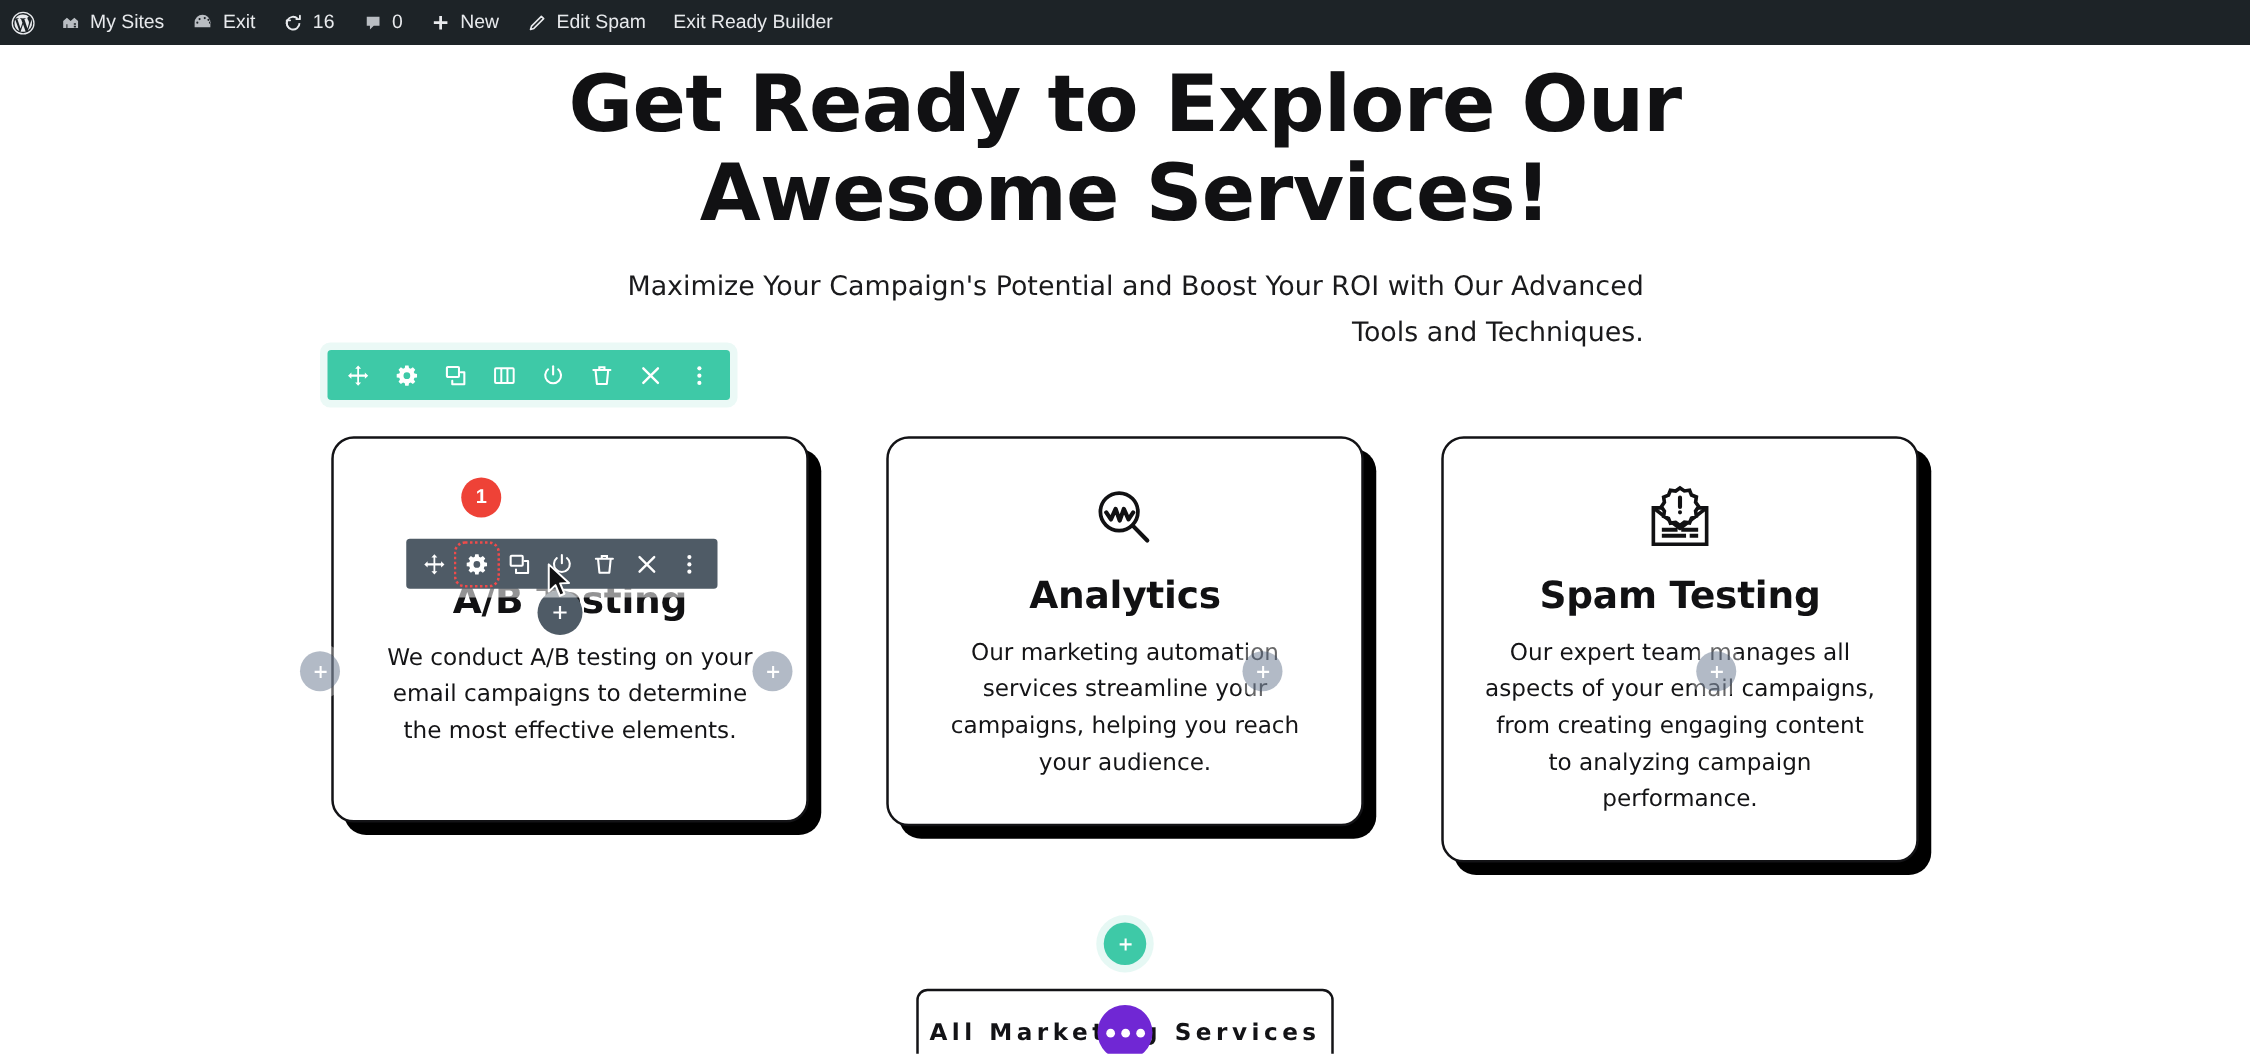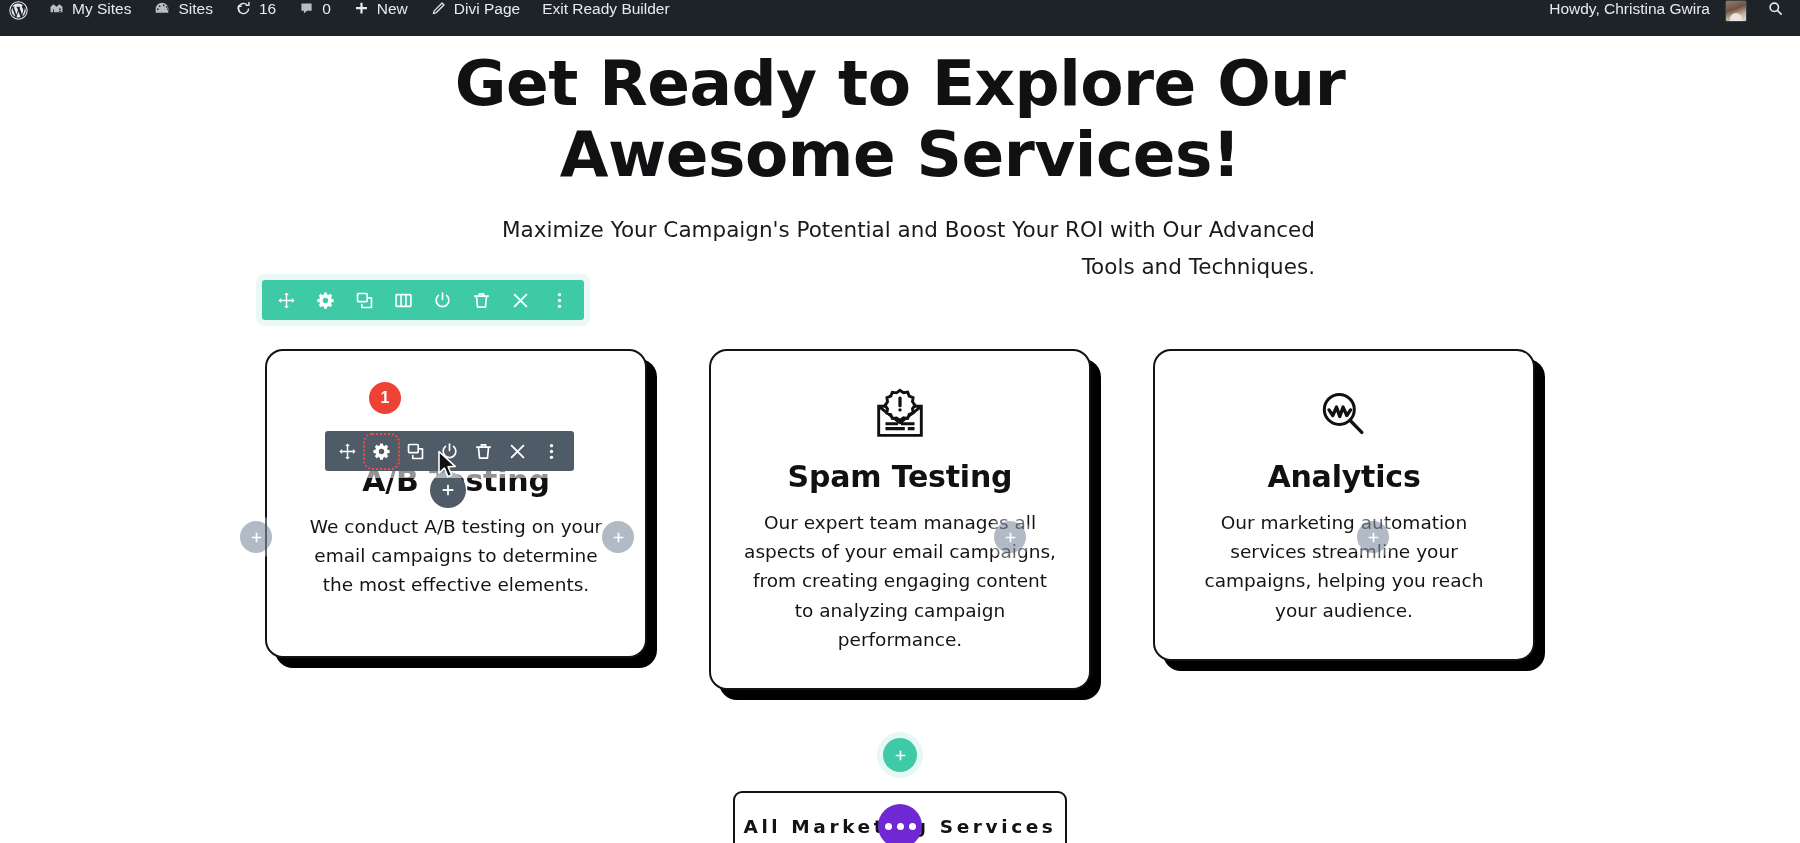--- a/index.html
+++ b/index.html
@@ -17,21 +17,21 @@
   .adminbar {
     position: absolute; top: 0; left: 0;
     width: 1800px; height: 36px;
     background: #1d2327;
     display: flex; align-items: center;
     color: #e8eaed;
     font-size: 15.5px;
     z-index: 80;
   }
   .ab-item {
-    display: flex; align-items: flex-start; gap: 7px;
+    display: flex; align-items: center; gap: 7px;
     height: 36px; padding: 0 11px;
     color: #e8eaed; white-space: nowrap;
     cursor: pointer;
   }
   .ab-item:first-child { padding-left: 8px; padding-right: 8px; }
   .ab-spacer { flex: 1; }
   .ab-right { display: flex; align-items: center; }
   .ab-icon { display: inline-flex; align-items: center; justify-content: center; }
   .ab-icon svg { display: block; }
   .avatar {
@@ -251,21 +251,21 @@
     </span>
     <span>My Sites</span>
   </div>
 
   <div class="ab-item">
     <span class="ab-icon">
       <svg width="18" height="18" viewBox="0 0 20 20" fill="#b9bdc2">
         <path d="M10 3a7 7 0 0 0-7 7v4.2h14V10a7 7 0 0 0-7-7zm-4.6 8.1a.95.95 0 1 1 0-1.9.95.95 0 0 1 0 1.9zm2-3.2a.95.95 0 1 1 0-1.9.95.95 0 0 1 0 1.9zm4.6-.9a.95.95 0 1 1 0-1.9.95.95 0 0 1 0 1.9zm3.3 1.6a.95.95 0 1 1 0-1.9.95.95 0 0 1 0 1.9zm1.3 2.5a.95.95 0 1 1 0-1.9.95.95 0 0 1 0 1.9z"></path>
       </svg>
     </span>
-    <span>Sites</span>
+    <span>Exit</span>
   </div>
 
   <div class="ab-item">
     <span class="ab-icon">
       <svg width="17" height="17" viewBox="0 0 20 20" fill="none" stroke="#e8eaed" stroke-width="1.7">
         <path d="M16 10a6 6 0 1 1-1.8-4.3"></path>
         <path d="M16.4 3v3.3h-3.3" stroke-linecap="round" stroke-linejoin="round"></path>
         <path d="M4 10.4v-3h3.2" stroke-linecap="round" stroke-linejoin="round"></path>
         <path d="M4 10a6 6 0 0 0 1.9 4.4"></path>
       </svg>
@@ -290,89 +290,75 @@
     </span>
     <span>New</span>
   </div>
 
   <div class="ab-item">
     <span class="ab-icon">
       <svg width="17" height="17" viewBox="0 0 20 20" fill="none" stroke="#e8eaed" stroke-width="1.5">
         <path d="M14.2 3.6 16.4 5.8 7.2 15 4 16l1-3.2 9.2-9.2z" stroke-linejoin="round"></path>
       </svg>
     </span>
-    <span>Divi Page</span>
+    <span>Edit Spam</span>
   </div>
 
   <div class="ab-item">
     <span>Exit Ready Builder</span>
   </div>
 
   <div class="ab-spacer"></div>
 
-  <div class="ab-right">
-    <div class="ab-item">
-      <span>Howdy, Christina Gwira</span>
-      <span class="avatar"></span>
-    </div>
-    <div class="ab-item ab-search">
-      <span class="ab-icon">
-        <svg width="17" height="17" viewBox="0 0 20 20" fill="none" stroke="#e8eaed" stroke-width="1.9">
-          <circle cx="8.6" cy="8.6" r="4.9"></circle>
-            <path d="M12.3 12.3 16.6 16.6" stroke-linecap="round"></path>
-        </svg>
-      </span>
-    </div>
-  </div>
 </div>
 
 <div class="page">
 
   <h1 class="heading">Get Ready to Explore Our Awesome Services!</h1>
   <p class="subheading">Maximize Your Campaign's Potential and Boost Your ROI with Our Advanced Tools and Techniques.</p>
 
   <div class="cards">
 
     <div class="card-wrap">
       <div class="card card--a">
         <h2 class="card-title">A/B Testing</h2>
         <p class="card-text">We conduct A/B testing on your email campaigns to determine the most effective elements.</p>
+      </div>
+    </div>
+
+    <div class="card-wrap">
+      <div class="card card--c">
+        <div class="card-icon">
+          <svg width="60" height="60" viewBox="0 0 64 64" fill="none" stroke="#111113" stroke-width="3.2">
+            <circle cx="27" cy="25" r="16"></circle>
+            <path d="M38.6 36.8 51 49.5" stroke-linecap="round" stroke-width="3.6"></path>
+            <path d="M16 25.5l4 6 4-9 3.5 10 3.5-10 4 9 4-6" stroke-linecap="round" stroke-linejoin="round" stroke-width="3.6"></path>
+          </svg>
+        </div>
+        <h2 class="card-title">Analytics</h2>
+        <p class="card-text">Our marketing automation services streamline your campaigns, helping you reach your audience.</p>
       </div>
     </div>
 
     <div class="card-wrap">
       <div class="card card--b">
         <div class="card-icon">
           <svg width="62" height="62" viewBox="0 0 64 64" fill="none" stroke="#111113" stroke-width="3">
             <path d="M10 22h44v30H10z"></path>
             <path d="M10 22 32 39 54 22" stroke-linejoin="round"></path>
             <path d="M32 5.5 35.6 8l4.3-.6 1.6 4 4 1.6-.6 4.3 2.5 3.6-2.5 3.6.6 4.3-4 1.6-1.6 4-4.3-.6L32 36.5 28.4 34l-4.3.6-1.6-4-4-1.6.6-4.3L16.6 21l2.5-3.6-.6-4.3 4-1.6 1.6-4 4.3.6L32 5.5z" fill="#fff"></path>
             <path d="M32 13.5v7.8M32 25.6v.1" stroke-linecap="round" stroke-width="3.4"></path>
             <path d="M17 40h13M33 40h14M17 45h20M40 45h7" stroke-linecap="butt" stroke-width="3.2"></path>
           </svg>
         </div>
         <h2 class="card-title">Spam Testing</h2>
         <p class="card-text">Our expert team manages all aspects of your email campaigns, from creating engaging content to analyzing campaign performance.</p>
       </div>
     </div>
 
-    <div class="card-wrap">
-      <div class="card card--c">
-        <div class="card-icon">
-          <svg width="60" height="60" viewBox="0 0 64 64" fill="none" stroke="#111113" stroke-width="3.2">
-            <circle cx="27" cy="25" r="16"></circle>
-            <path d="M38.6 36.8 51 49.5" stroke-linecap="round" stroke-width="3.6"></path>
-            <path d="M16 25.5l4 6 4-9 3.5 10 3.5-10 4 9 4-6" stroke-linecap="round" stroke-linejoin="round" stroke-width="3.6"></path>
-          </svg>
-        </div>
-        <h2 class="card-title">Analytics</h2>
-        <p class="card-text">Our marketing automation services streamline your campaigns, helping you reach your audience.</p>
-      </div>
-    </div>
-
     <div class="plus-between pb-0">
       <svg width="15" height="15" viewBox="0 0 20 20" fill="#fff">
           <path d="M8.9 3.6h2.2v5.3h5.3v2.2h-5.3v5.3H8.9v-5.3H3.6V8.9h5.3V3.6z"></path>
         </svg>
     </div>
     <div class="plus-between pb-1">
       <svg width="15" height="15" viewBox="0 0 20 20" fill="#fff">
           <path d="M8.9 3.6h2.2v5.3h5.3v2.2h-5.3v5.3H8.9v-5.3H3.6V8.9h5.3V3.6z"></path>
         </svg>
     </div>

